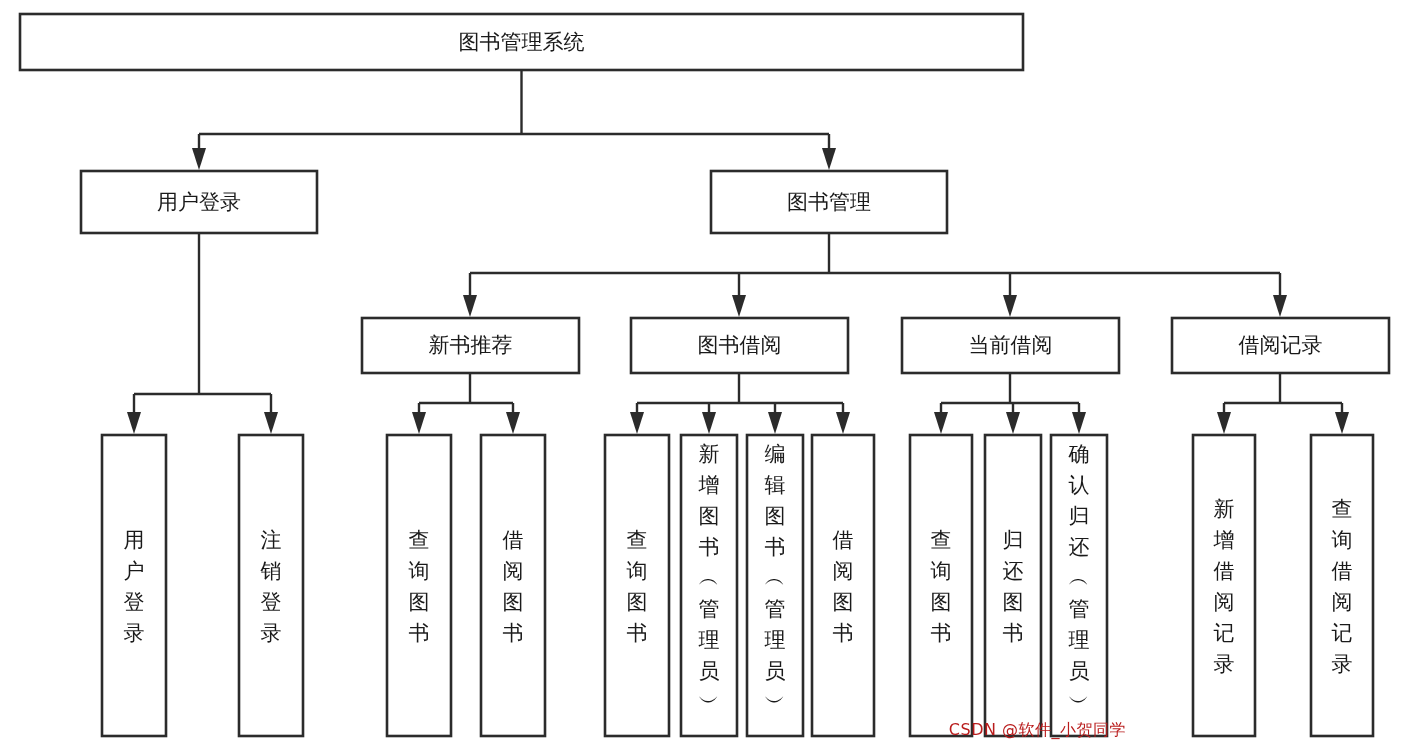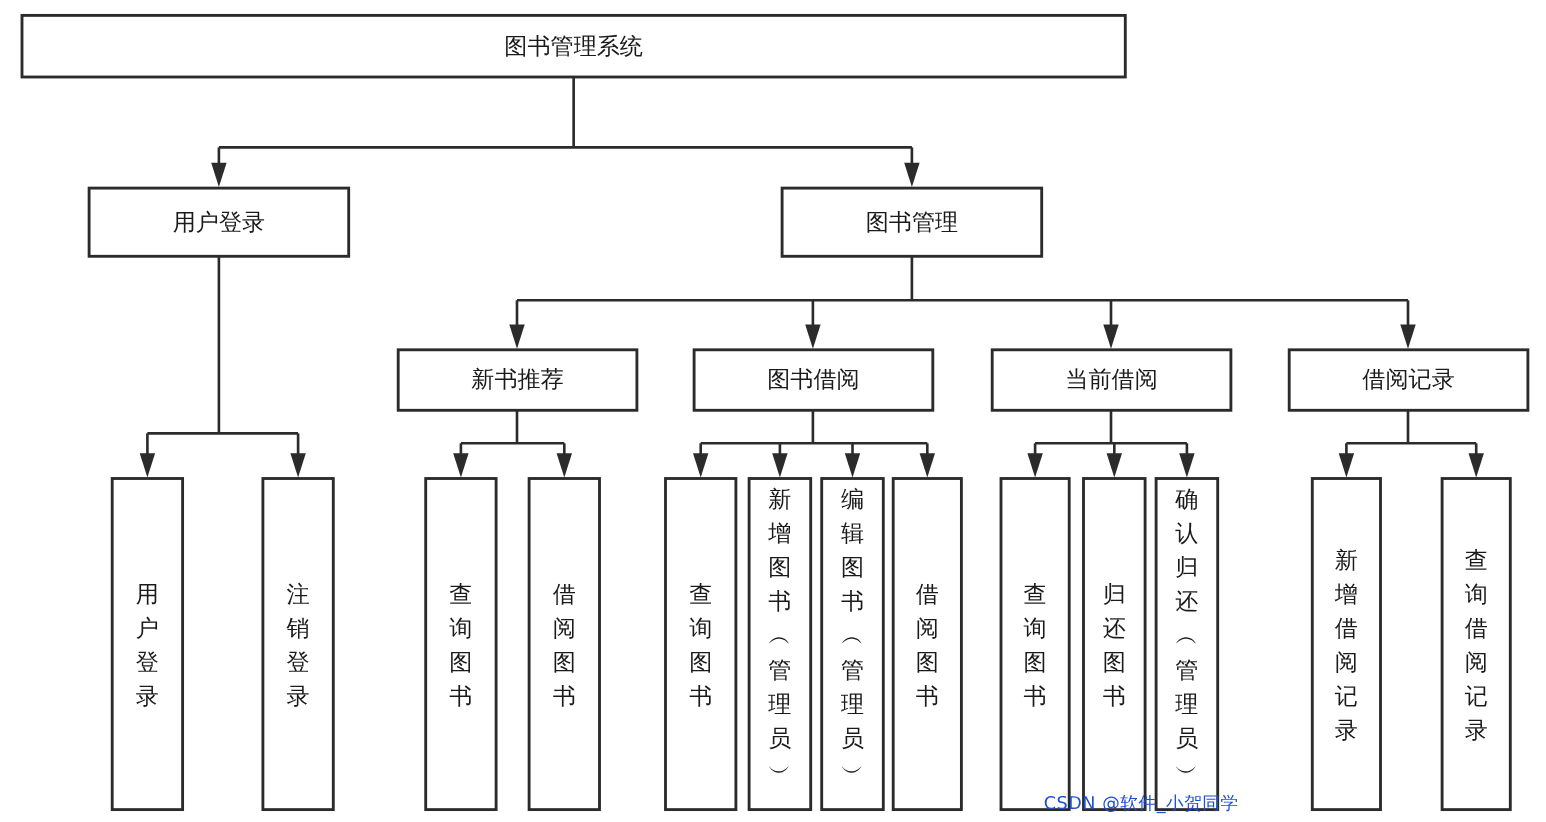--- a/index.html
+++ b/index.html
@@ -52,21 +52,21 @@
   .arrowhead {
     fill: #2b2b2b;
     stroke: none;
   }
   .watermark {
     position: absolute;
     right: 8px;
     bottom: 6px;
     font-family: "DejaVu Sans", "Liberation Sans", sans-serif;
     font-size: 16px;
-    color: #1d4ed8;
+    color: #b91c1c;
     letter-spacing: 0.5px;
     white-space: nowrap;
     user-select: none;
   }
 </style>
 </head>
 <body>
 
 <div id="diagram-root">
   <svg id="flowchart" viewBox="0 0 1405 747" xmlns="http://www.w3.org/2000/svg">

